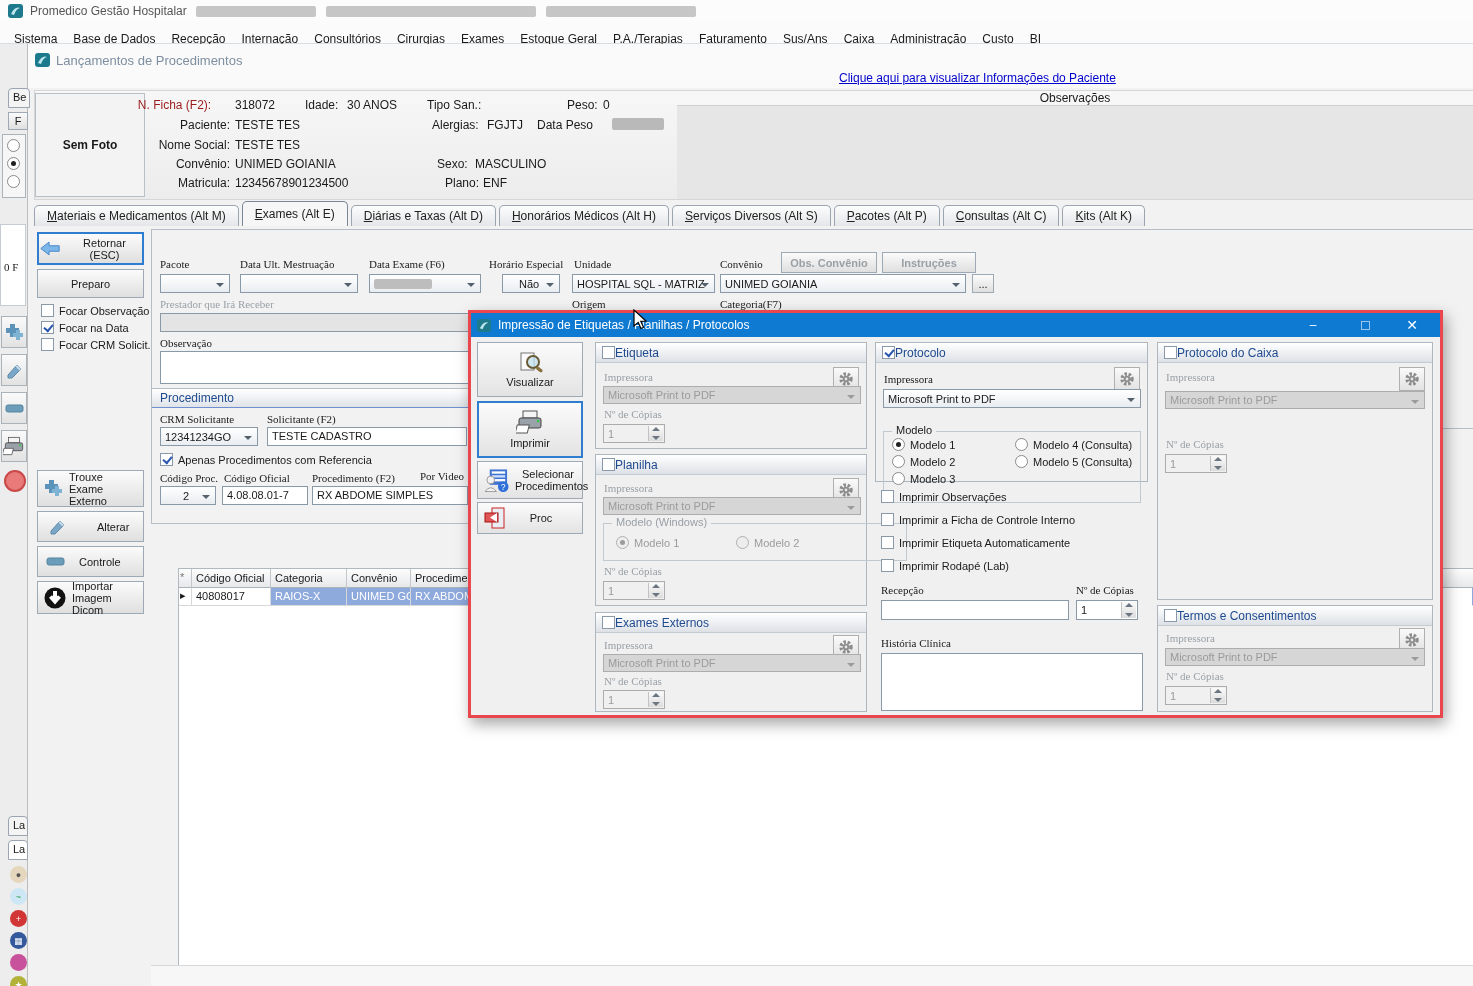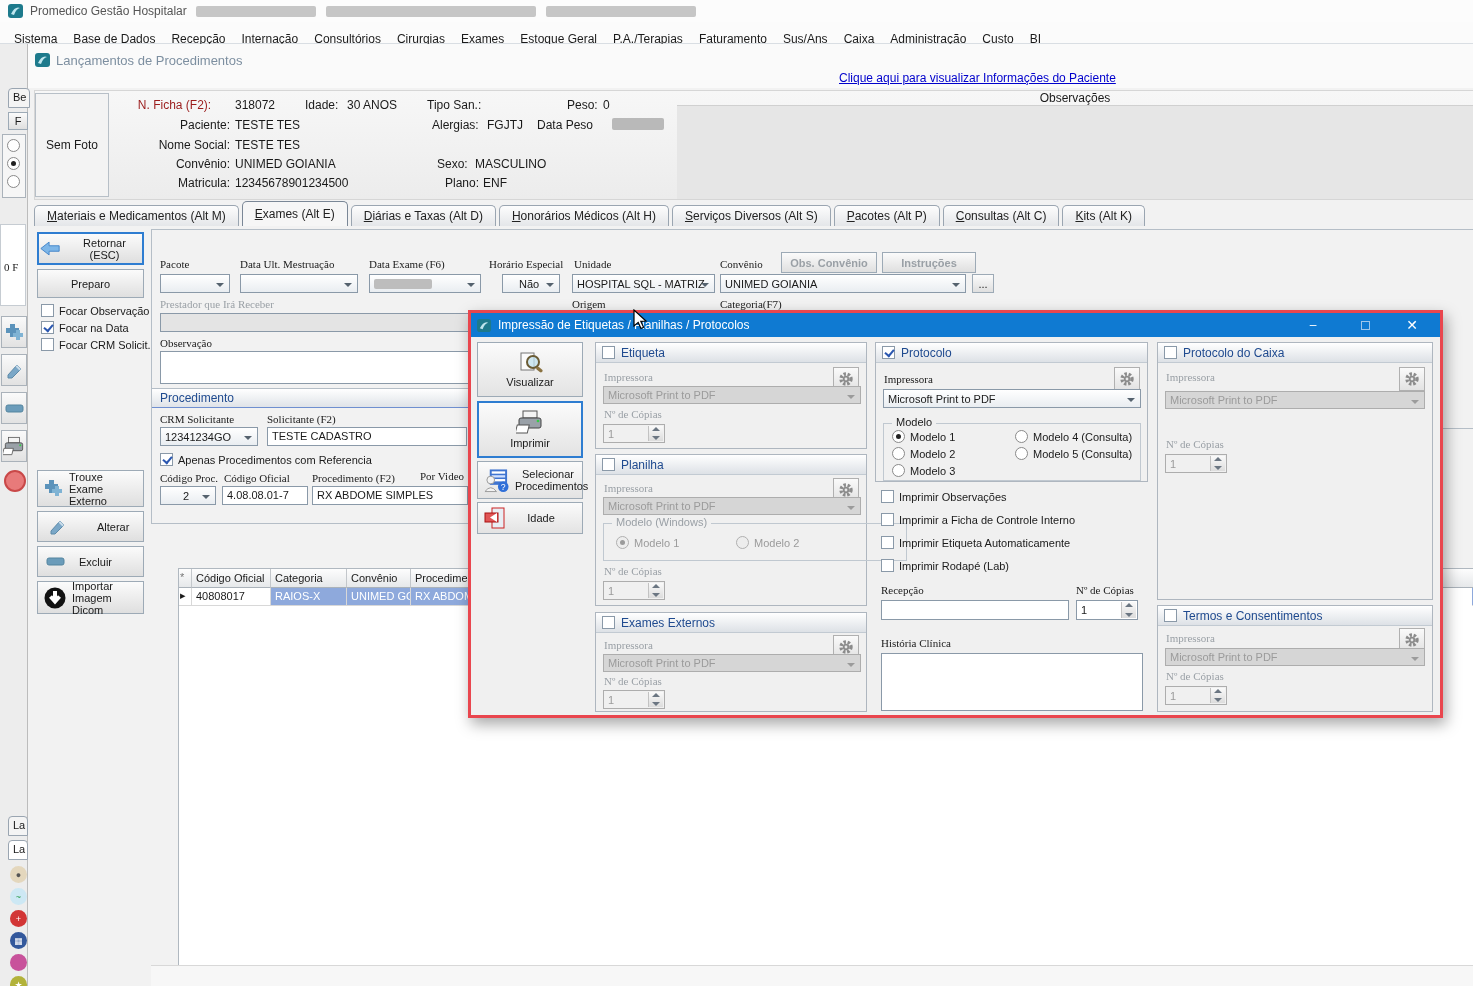--- a/index.html
+++ b/index.html
@@ -16,21 +16,21 @@
   .menubar { position:absolute; left:0; top:22px; width:1473px; height:22px; background:#fbfbfb; border-bottom:1px solid #d9dee3; display:flex; align-items:center; padding-left:6px; }
   .menu-item { font-size:12px; padding:3px 8px; white-space:nowrap;margin-top:12px; }
 
   
   .mainwin { position:absolute; left:27px; top:44px; width:1446px; height:942px; background:#f2f2f2; border-left:1px solid #bcbcbc; }
   .winhead { position:absolute; left:0; top:0; width:1446px; height:44px; background:#fafafa; }
   .link { position:absolute; color:#0000cc; text-decoration:underline; font-size:12px; white-space:nowrap; }
 
   
   .patient { position:absolute; left:6px; top:46px; width:1440px; height:110px; background:linear-gradient(#f7f7f7,#ececec); border:1px solid #d6d6d6; }
-  .semfoto { position:absolute; left:0px; top:2px; width:74px; height:104px; background:#f3f3f3; border:1px solid #b7bfc7; display:flex; align-items:center; justify-content:center; font-size:12px; }
+  .semfoto { position:absolute; left:0px; top:2px; width:110px; height:104px; background:#f3f3f3; border:1px solid #b7bfc7; display:flex; align-items:center; justify-content:center; font-size:12px;font-weight:bold; }
   .obsarea { position:absolute; left:642px; top:14px; width:796px; height:94px; background:#e6e6e6; border-top:1px solid #d0d0d0; }
 
   
   .tabs { position:absolute; left:6px; top:157px; height:25px; display:flex; align-items:flex-end; gap:3px; }
   .tab { height:21px; background:linear-gradient(#fdfdfd,#e4e6e9); border:1px solid #9aa5b1; border-bottom:none; border-radius:5px 5px 0 0; padding:3px 12px 0 12px; font-size:12px; white-space:nowrap; color:#222; }
   .tab.active { height:25px; background:#f6f6f6; padding-top:5px; border-color:#7a8796; }
 
   
   .btn { position:absolute; background:linear-gradient(#fbfbfb,#dfdfdf); border:1px solid #9daab6; display:flex; align-items:center; justify-content:center; font-size:11px; text-align:center; }
   .btn.focus { border:2px solid #2e7dd1; }
@@ -61,21 +61,21 @@
   .spinner .sb { position:absolute; right:1px; top:1px; bottom:1px; width:15px; background:linear-gradient(#fafafa,#dcdcdc); border-left:1px solid #c2c2c2; }
   .spinner .sb i { position:absolute; left:3px; border:4px solid transparent; }
   .spinner .sb i.up { top:1px; border-bottom-color:#6b7682; border-top:none; }
   .spinner .sb i.dn { bottom:1px; border-top-color:#6b7682; border-bottom:none; }
   .spinner.dis { background:#f0f0f0; color:#9b9b9b; border-color:#adadad; }
 
   .gbox { position:absolute; border:1px solid #b5bec7; background:#f2f2f2; }
   .ghead { position:absolute; left:0; top:0; right:0; height:19px; background:linear-gradient(#ffffff,#dfe3e8); border-bottom:1px solid #6f8fd0; display:flex; align-items:center; gap:6px; padding:0 8px; color:#1f4a8f; font-size:12px; }
 
   .dgroup { position:absolute; border:1px solid #aeb6bf; background:#f0f0f0; }
-  .dgroup .dhead { position:absolute; left:0; top:0; right:0; height:20px; background:linear-gradient(#ffffff,#dde1e6); border-bottom:1px solid #c2cad2; display:flex; align-items:center; gap:6px; padding:0 6px; color:#1f4a8f; font-size:12px; }
+  .dgroup .dhead { position:absolute; left:0; top:0; right:0; height:20px; background:linear-gradient(#ffffff,#dde1e6); border-bottom:1px solid #c2cad2; display:flex; align-items:center; padding:0 6px; color:#1f4a8f; font-size:12px; }
   .gearbtn { position:absolute; width:26px; height:24px; border:1px solid #b0b0b0; background:linear-gradient(#fafafa,#e2e2e2); display:flex; align-items:center; justify-content:center; }
 
   .fset { position:absolute; border:1px solid #c0c8d0; }
   .fset .legend { position:absolute; top:-8px; left:8px; background:#f0f0f0; padding:0 4px; font-size:11px; white-space:nowrap; }
 
   
   .grid { position:absolute; left:150px; top:524px; width:1323px; height:410px; background:#fff; border:1px solid #b0b8c0; }
   .gh { position:absolute; top:0; height:19px; background:linear-gradient(#fdfdfd,#e6e8ea); border-right:1px solid #c3c7cb; border-bottom:1px solid #aab2ba; font-size:11px; padding:3px 4px; white-space:nowrap; overflow:hidden; }
   .gc { position:absolute; top:19px; height:18px; font-size:11px; padding:2px 4px; white-space:nowrap; overflow:hidden; border-right:1px solid #d8d8d8; border-bottom:1px solid #d8d8d8; }
   .gc.sel { background:#8ea9dc; color:#fff; }
@@ -327,21 +327,21 @@
     <div class="btn" style="left:9px;top:467px;width:107px;height:31px;justify-content:flex-start;padding-left:10px">
       <svg class="ic" width="19" height="19" viewBox="0 0 19 19">
           <use href="#pencil"></use>
         </svg>
       <span style="margin-left:24px">Alterar</span>
     </div>
     <div class="btn" style="left:9px;top:502px;width:107px;height:31px;justify-content:flex-start;padding-left:8px">
       <svg class="ic" width="19" height="17" viewBox="0 0 19 17">
           <use href="#bluebar"></use>
         </svg>
-      <span style="margin-left:8px">Excluir</span>
+      <span style="margin-left:8px">Controle</span>
     </div>
     <div class="btn" style="left:9px;top:537px;width:107px;height:33px;justify-content:flex-start;padding-left:6px;text-align:left">
       <svg class="ic" width="22" height="22" viewBox="0 0 22 22">
           <use href="#downcircle"></use>
         </svg>
       <span style="width:66px">Importar Imagem Dicom</span>
     </div>
 
     <div class="gbox" style="left:123px;top:185px;width:1323px;height:200px;border-right:none">
 
@@ -466,21 +466,21 @@
       <div class="dbtn row" style="left:6px;top:124px;width:106px;height:38px">
         <svg width="25" height="25" viewBox="0 0 26 25">
             <use href="#listperson"></use>
           </svg>
         <span style="width:66px;text-align:center">Selecionar Procedimentos</span>
       </div>
       <div class="dbtn row" style="left:6px;top:165px;width:106px;height:32px">
         <svg width="21" height="22" viewBox="0 0 21 22">
             <use href="#exit"></use>
           </svg>
-        <span style="width:60px;text-align:center">Idade</span>
+        <span style="width:60px;text-align:center">Proc</span>
       </div>
 
       <div class="dgroup" style="left:124px;top:5px;width:272px;height:107px">
         <div class="dhead">
           <span class="chk"></span>
           <span>Etiqueta</span>
         </div>
         <div class="gearbtn" style="right:7px;top:24px">
             <svg width="16" height="16" viewBox="0 0 16 16">
               <use href="#gear"></use>
@@ -566,21 +566,21 @@
         </div>
         <div class="gearbtn" style="right:7px;top:24px">
             <svg width="16" height="16" viewBox="0 0 16 16">
               <use href="#gear"></use>
             </svg>
           </div>
         <span class="lbl" style="left:8px;top:30px">Impressora</span>
         <div class="combo" style="left:7px;top:46px;width:258px">
             <span>Microsoft Print to PDF</span>
           </div>
-        <div class="fset" style="left:7px;top:80px;width:258px;height:58px">
+        <div class="fset" style="left:7px;top:88px;width:258px;height:72px">
           <span class="legend">Modelo</span>
           <div class="radio sel" style="left:8px;top:6px">
               <span class="dot"></span>
               <span>Modelo 1</span>
             </div>
           <div class="radio" style="left:8px;top:23px">
               <span class="dot"></span>
               <span>Modelo 2</span>
             </div>
           <div class="radio" style="left:8px;top:40px">

